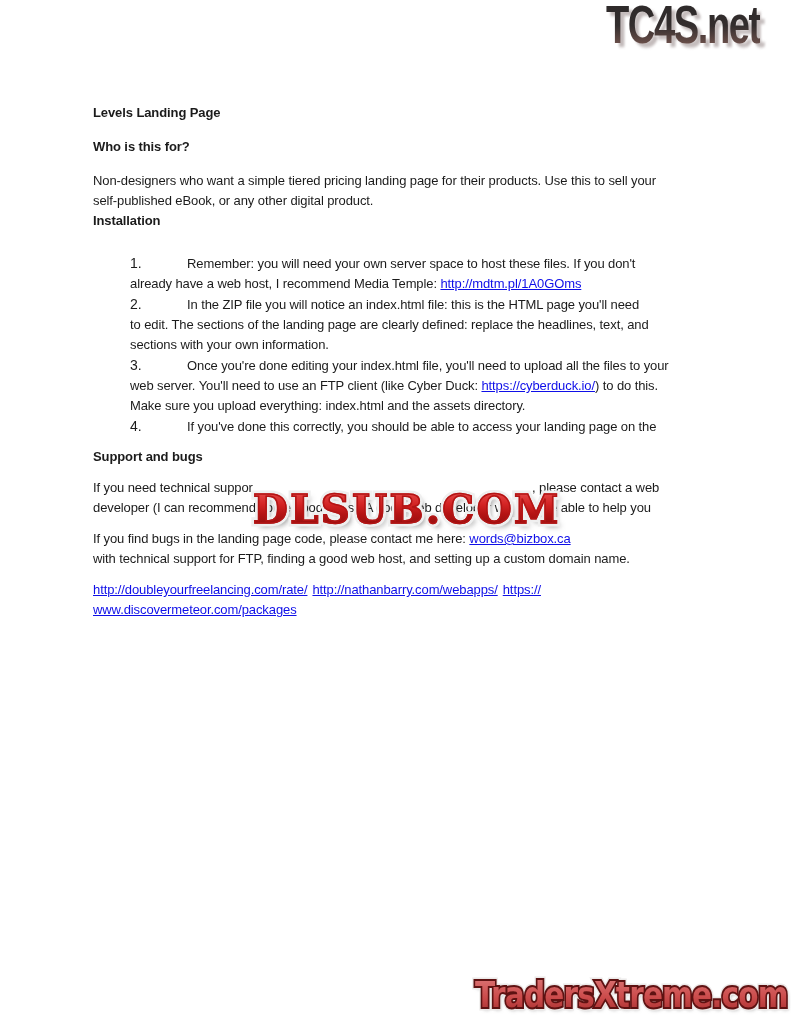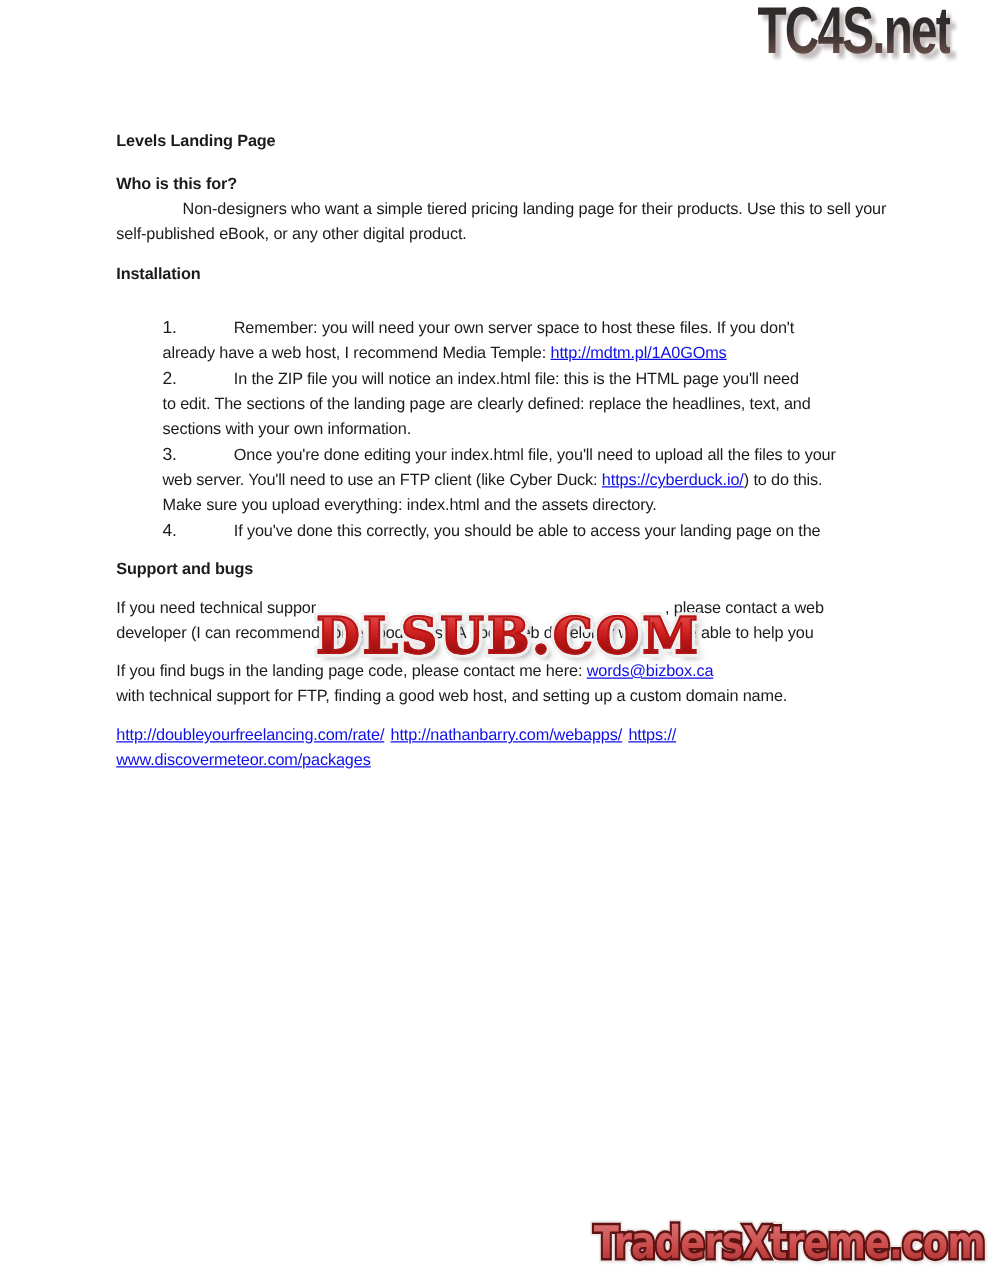--- a/index.html
+++ b/index.html
@@ -10,24 +10,24 @@
     color:#1b1b1b;
     text-decoration:underline;
   }
   
   .doc { position:absolute; left:93px; top:103px; width:616px; }
   .line, .h {
     white-space:pre; font-size:13px; line-height:20px;
     letter-spacing:-0.1px; position:relative; margin:0;
   }
   .h { font-weight:bold; }
-  .mt8  { margin-top:0;text-align:right; }
+  .mt8  { margin-top:14px; }
   .mt10 { margin-top:10px; }
   .mt11 { margin-top:11px; }
-  .mt12 { margin-top:12px; }
+  .mt12 { }
   .mt14 { margin-top:14px; }
   .mt22 { margin-top:22px; }
   .li { padding-left:37px; }
   .num { display:inline-block; width:57px; font-size:14px; }
   a.lnk { color:#0f0fe8; text-decoration:underline; cursor:pointer; }
   .sup-r { position:absolute; left:439px; top:0; }
   .insp { margin-right:5px; }
   
   .wm { position:absolute; z-index:5; pointer-events:none; }
   

